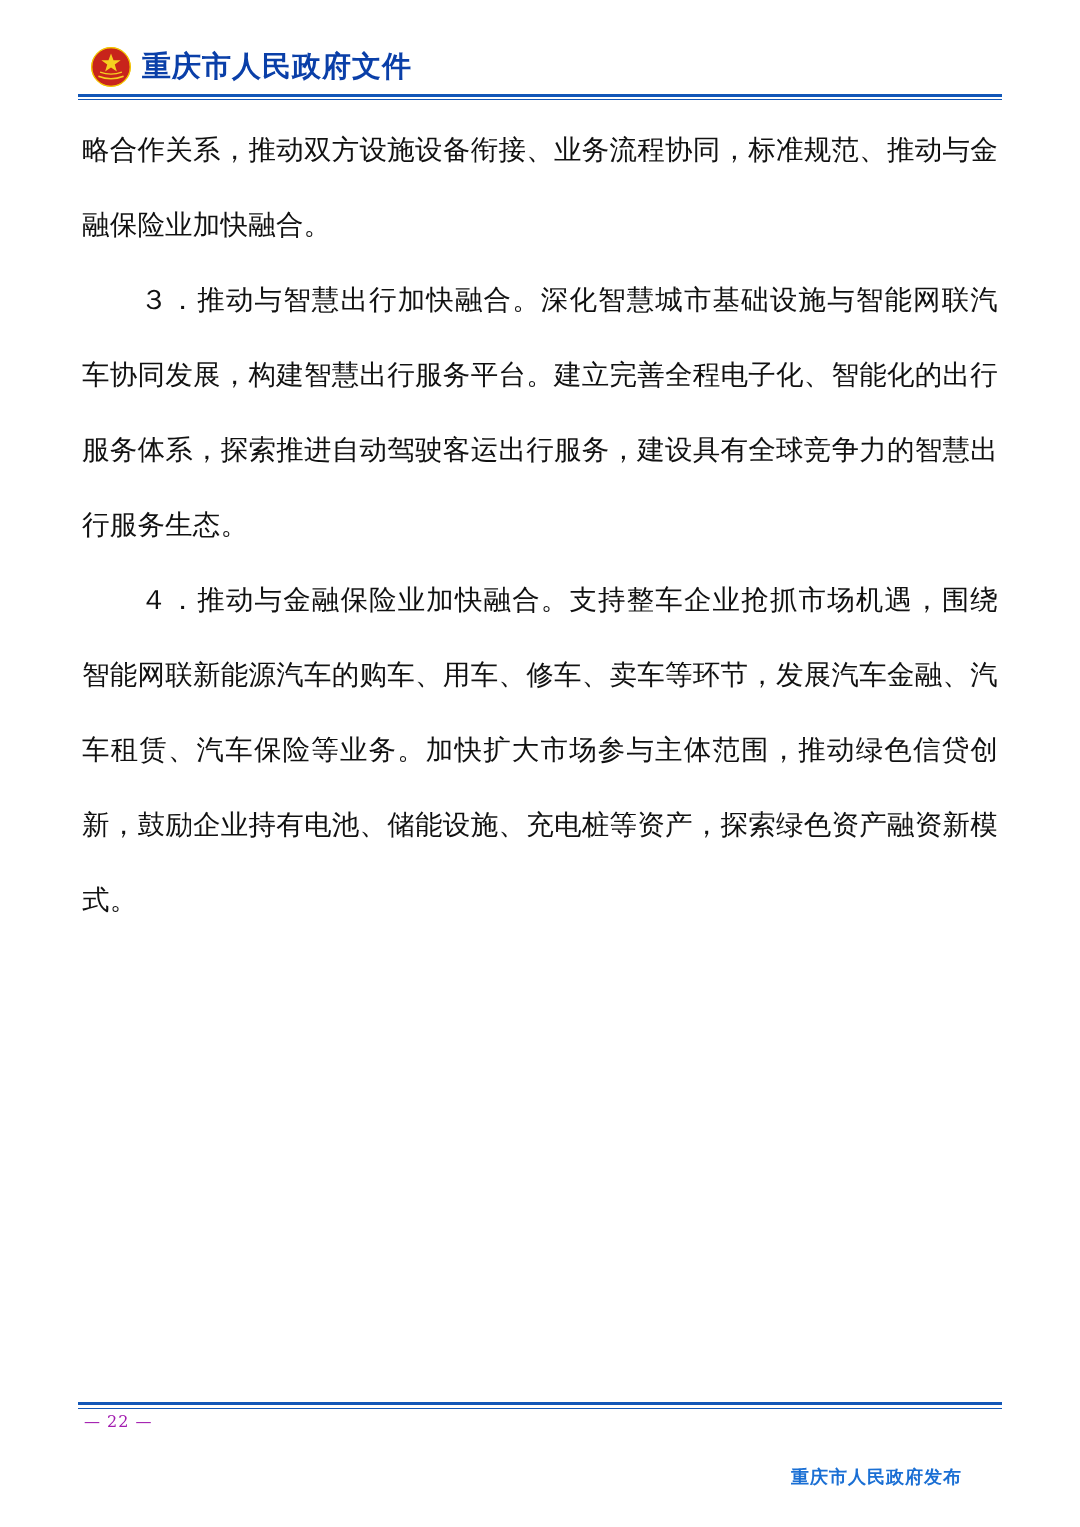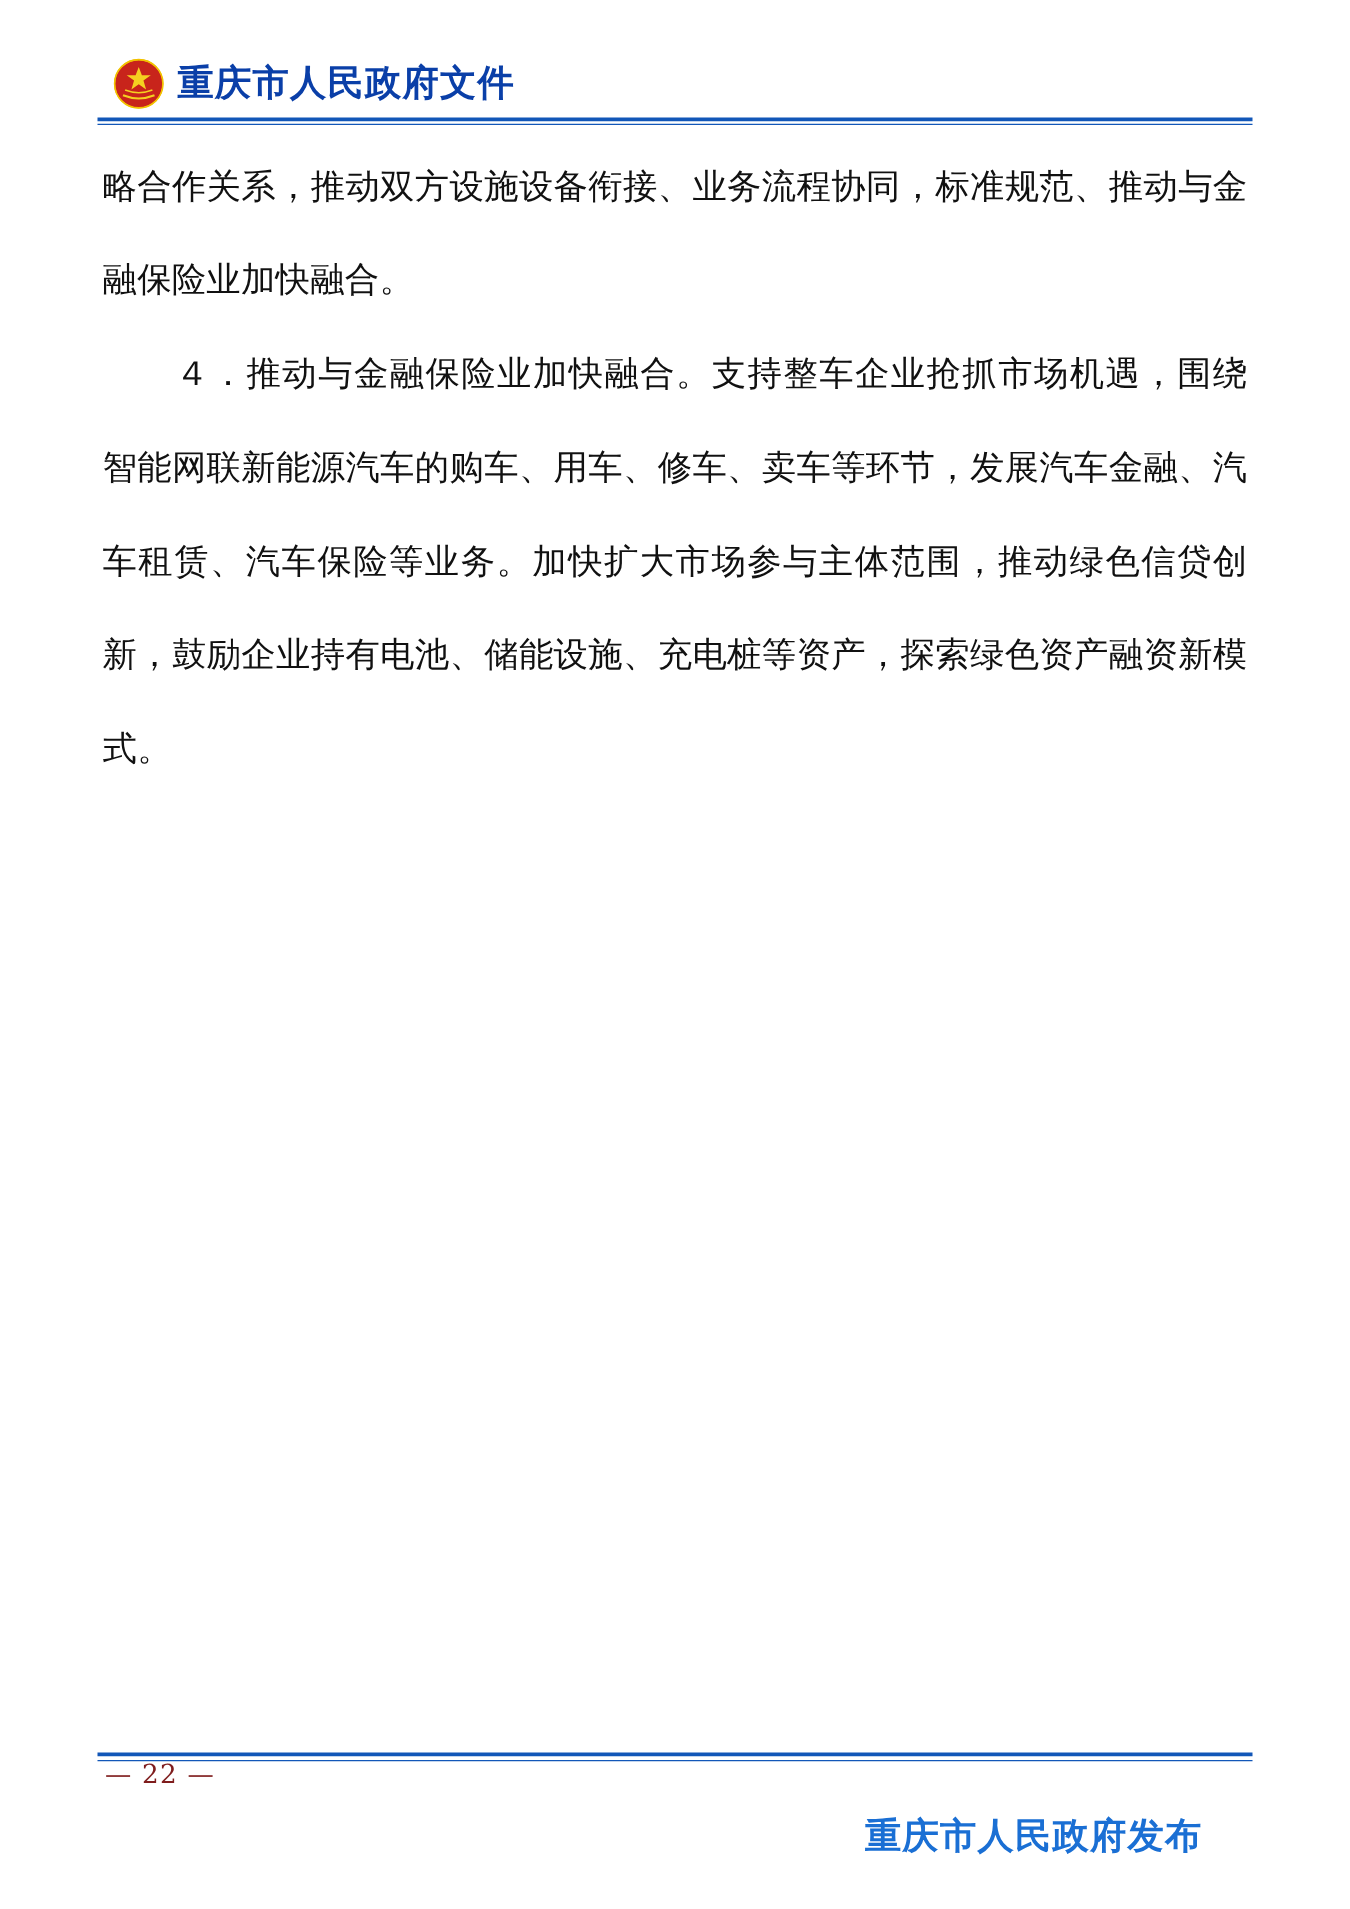--- a/index.html
+++ b/index.html
@@ -93,30 +93,30 @@
     background: #1257b8;
   }
   .footer-rule.thin {
     bottom: 118px;
     height: 1px;
   }
   .page-number {
     position: absolute;
     left: 84px;
     bottom: 96px;
-    font-size: 21px;
-    color: #7f1d1d;
+    font-size: 16px;
+    color: #a21caf;
     font-family: "DejaVu Serif", "Liberation Serif", serif;
     letter-spacing: 1px;
   }
   .footer-publisher {
     position: absolute;
     right: 118px;
     bottom: 38px;
-    font-size: 29px;
+    font-size: 18px;
     font-weight: bold;
     color: #1a6fd4;
     font-family: "DejaVu Serif", "Liberation Serif", serif;
     letter-spacing: 1px;
     white-space: nowrap;
   }
 </style>
 </head>
 <body>
 
@@ -130,20 +130,21 @@
       <path d="M20 72 Q50 84 80 72" stroke="#f5d020" stroke-width="4" fill="none"></path>
       <path d="M24 62 Q50 72 76 62" stroke="#f5d020" stroke-width="3" fill="none"></path>
     </svg>
     <div class="header-title">重庆市人民政府文件</div>
     <div class="header-rule"></div>
     <div class="header-rule thin"></div>
   </div>
 
   <div class="doc-body">
     <p class="para">略合作关系，推动双方设施设备衔接、业务流程协同，标准规范、推动与金融保险业加快融合。</p>
+    <p class="para indent">３．推动与智慧出行加快融合。深化智慧城市基础设施与智能网联汽车协同发展，构建智慧出行服务平台。建立完善全程电子化、智能化的出行服务体系，探索推进自动驾驶客运出行服务，建设具有全球竞争力的智慧出行服务生态。</p>
     <p class="para indent">４．推动与金融保险业加快融合。支持整车企业抢抓市场机遇，围绕智能网联新能源汽车的购车、用车、修车、卖车等环节，发展汽车金融、汽车租赁、汽车保险等业务。加快扩大市场参与主体范围，推动绿色信贷创新，鼓励企业持有电池、储能设施、充电桩等资产，探索绿色资产融资新模式。</p>
   </div>
 
   <div class="footer-rule"></div>
   <div class="footer-rule thin"></div>
   <div class="page-number">— 22 —</div>
   <div class="footer-publisher">重庆市人民政府发布</div>
 
 </div>
 

